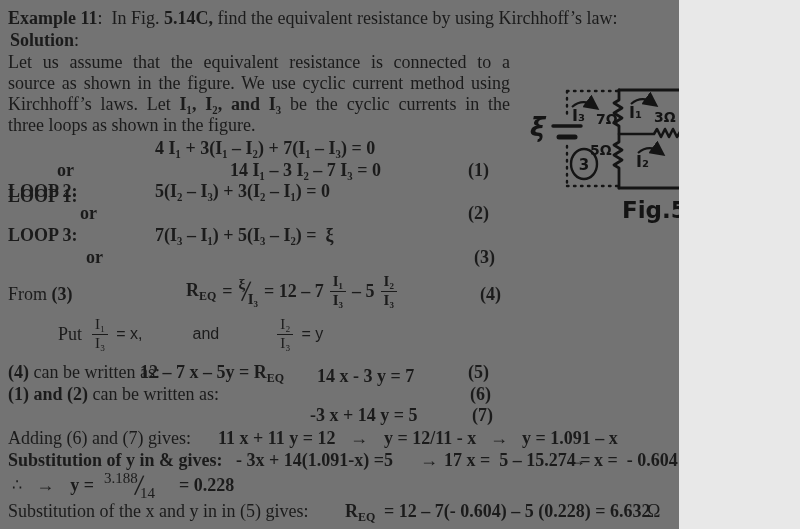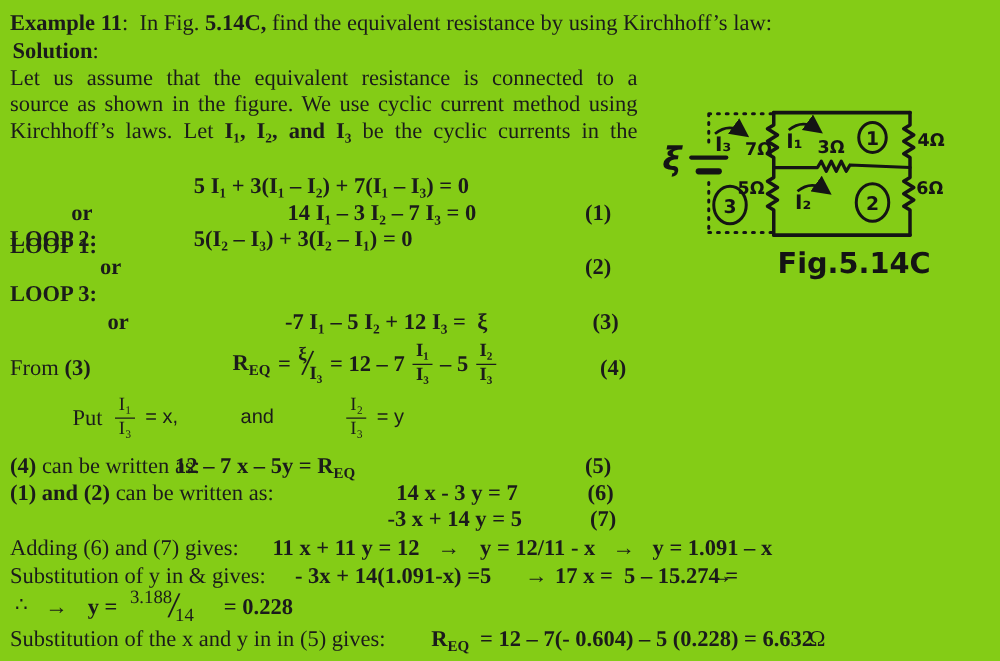--- a/index.html
+++ b/index.html
@@ -1,17 +1,17 @@
 <!DOCTYPE html>
 <html><head>
 <meta charset="utf-8">
 <style>
   html,body{margin:0;padding:0;background:#e8e8e8;}
   #page{
-    position:relative;width:800px;height:529px;background:#84cc16;
+    position:relative;width:679px;height:529px;background:#737373;
     font-family:"Liberation Serif","DejaVu Serif",serif;
     color:#1b1b1b;overflow:hidden;font-size:18px;line-height:22px;
   }
   .abs{position:absolute;}
   .b{font-weight:bold;}
   .txt{white-space:pre;}
   .sans{font-family:"Liberation Sans","DejaVu Sans",sans-serif;font-size:16px;}
   .num{font-weight:bold;}
   .para{width:502px;}
   .jline{text-align:justify;text-align-last:justify;height:21px;}
@@ -37,36 +37,37 @@
   </div>
 
   <div class="abs" style="left:10px;top:29px;">
     <span class="b">Solution</span><span>:</span>
   </div>
 
   <div class="abs para" style="left:8px;top:51px;">
     <div class="jline">Let us assume that the equivalent resistance is connected to a</div>
     <div class="jline">source as shown in the figure.  We use cyclic current method using</div>
     <div class="jline"><span>Kirchhoff’s laws.  Let </span><span class="b">I₁, I₂, and I₃</span><span> be the cyclic currents in the</span></div>
+    <div class="lline">three loops as shown in the figure.</div>
   </div>
 
   <div class="abs b txt" style="left:8px;top:137px;margin-top:48px;">LOOP 1:</div>
-  <div class="abs b txt" style="left:155px;top:137px;">5 I₁ + 3(I₁ – I₂) + 7(I₁ – I₃) = 0</div>
+  <div class="abs b txt" style="left:155px;top:137px;">4 I₁ + 3(I₁ – I₂) + 7(I₁ – I₃) = 0</div>
   <div class="abs b txt" style="left:57px;top:159px;">or</div>
   <div class="abs b txt" style="left:230px;top:159px;">14 I₁ – 3 I₂ – 7 I₃ = 0</div>
   <div class="abs num txt" style="left:468px;top:159px;">(1)</div>
 
   <div class="abs b txt" style="left:8px;top:180px;">LOOP 2:</div>
   <div class="abs b txt" style="left:155px;top:180px;">5(I₂ – I₃) + 3(I₂ – I₁) = 0</div>
   <div class="abs b txt" style="left:80px;top:202px;">or</div>
   <div class="abs num txt" style="left:468px;top:202px;">(2)</div>
 
   <div class="abs b txt" style="left:8px;top:224px;">LOOP 3:</div>
+  <div class="abs b txt" style="left:155px;top:224px;">7(I₃ – I₁) + 5(I₃ – I₂) =  ξ</div>
   <div class="abs b txt" style="left:86px;top:246px;">or</div>
-  <div class="abs b txt" style="left:228px;top:246px;">-7 I₁ – 5 I₂ + 12 I₃ =  ξ</div>
   <div class="abs num txt" style="left:474px;top:246px;">(3)</div>
 
   <div class="abs txt" style="left:8px;top:283px;"><span>From </span><span class="b">(3)</span></div>
   <div class="abs grp b" style="left:186px;top:271px;height:40px;gap:6px;">
     <span><span>R</span><span class="rsub">EQ</span></span>
     <span>=</span>
     <span class="sfrac">
         <span class="sn">ξ</span>
         <span class="sl">/</span>
         <span class="sd">I₃</span>
@@ -97,38 +98,39 @@
         <span class="fd">I₃</span>
       </span>
     <span class="sans" style="margin-left:8px;">= y</span>
   </div>
 
   <div class="abs txt" style="left:8px;top:361px;"><span class="b">(4)</span><span> can be written as:</span></div>
   <div class="abs b txt" style="left:140px;top:361px;"><span>12 – 7 x – 5y = R</span><span class="rsub">EQ</span></div>
   <div class="abs num txt" style="left:468px;top:361px;">(5)</div>
 
   <div class="abs txt" style="left:8px;top:383px;"><span class="b">(1) and (2)</span><span> can be written as:</span></div>
-  <div class="abs b txt" style="left:317px;top:383px;">14 x - 3 y = 7</div>
+  <div class="abs b txt" style="left:317px;top:365px;">14 x - 3 y = 7</div>
   <div class="abs num txt" style="left:470px;top:383px;">(6)</div>
 
   <div class="abs b txt" style="left:310px;top:404px;">-3 x + 14 y = 5</div>
   <div class="abs num txt" style="left:472px;top:404px;">(7)</div>
 
   <div class="abs txt" style="left:8px;top:427px;">Adding (6) and (7) gives:</div>
   <div class="abs b txt" style="left:218px;top:427px;">11 x + 11 y = 12</div>
   <div class="abs txt" style="left:350px;top:427px;">→</div>
   <div class="abs b txt" style="left:384px;top:427px;">y = 12/11 - x</div>
   <div class="abs txt" style="left:490px;top:427px;">→</div>
   <div class="abs b txt" style="left:522px;top:427px;">y = 1.091 – x</div>
 
-  <div class="abs txt" style="left:8px;top:449px;">Substitution of y in &amp; gives:</div>
+  <div class="abs txt" style="left:8px;top:449px;font-weight:bold;">Substitution of y in &amp; gives:</div>
   <div class="abs b txt" style="left:236px;top:449px;">- 3x + 14(1.091-x) =5</div>
   <div class="abs txt" style="left:420px;top:449px;">→</div>
   <div class="abs b txt" style="left:444px;top:449px;">17 x =  5 – 15.274 =</div>
   <div class="abs txt" style="left:568px;top:449px;">→</div>
+  <div class="abs b txt" style="left:594px;top:449px;">x =  - 0.604</div>
 
   <div class="abs grp" style="left:12px;top:468px;height:34px;">
     <span style="font-size:16px;">∴</span>
     <span style="margin-left:14px;">→</span>
     <span class="b" style="margin-left:16px;">y =</span>
     <span class="sfrac" style="margin-left:10px;">
         <span class="sn">3.188</span>
         <span class="sl">/</span>
         <span class="sd">14</span>
       </span>

